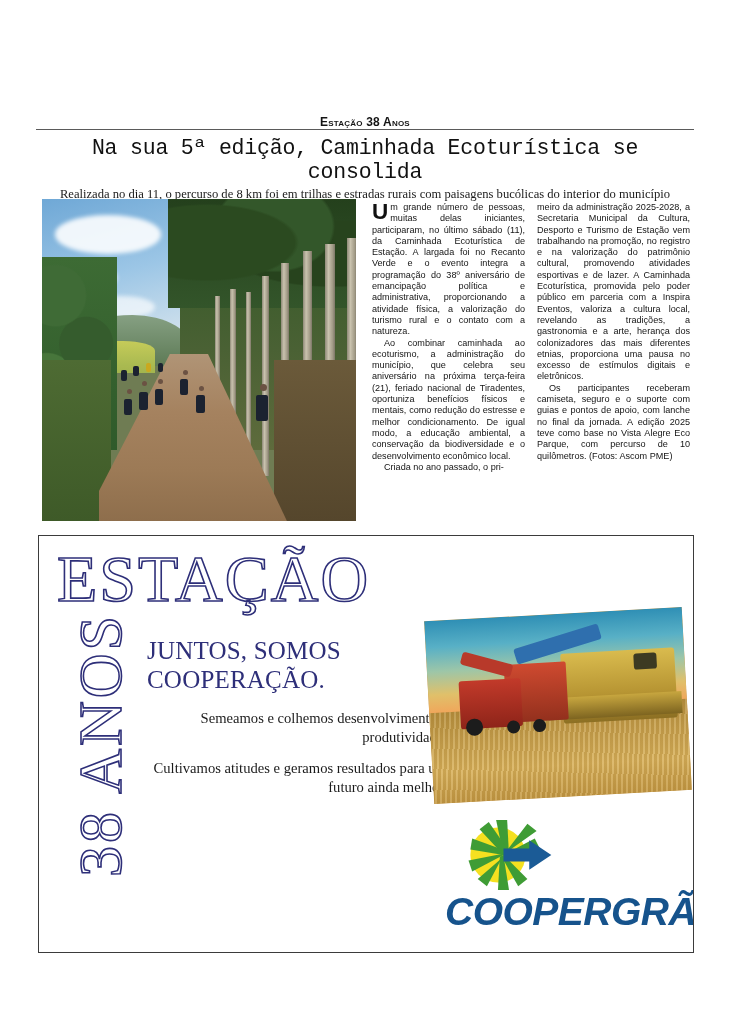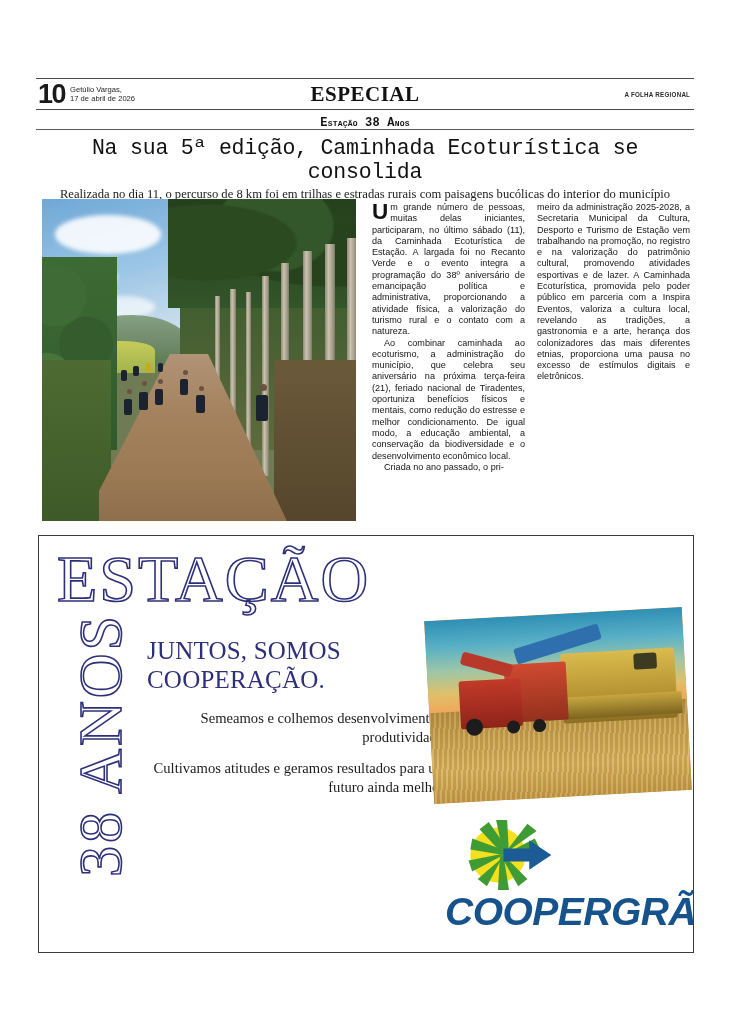--- a/index.html
+++ b/index.html
@@ -66,21 +66,21 @@
   }
 
   
   .editoria {
     position: absolute;
     left: 36px; top: 112px; width: 658px; height: 17px;
     border-bottom: 1.2px solid #5a5a5a;
     text-align: center;
   }
   .editoria-label {
-    font-family: Liberation Mono, monospace;
+    font-family: Liberation Sans, sans-serif;
     font-size: 12px;
     font-weight: bold;
     color: #141414;
     letter-spacing: 0.2px;
     font-variant: small-caps;
   }
 
   
   .headline {
     position: absolute;
@@ -310,31 +310,20 @@
     line-height: 44px;
     letter-spacing: -0.5px;
     color: #16538c;
   }
 </style>
 </head>
 <body>
 
 <div class="page">
 
-  <div class="masthead">
-    <div class="pagenum-block">
-      <div class="pagenum">10</div>
-      <div>
-        <div class="pagedate">Getúlio Vargas,</div>
-        <div class="pagedate">17 de abril de 2026</div>
-      </div>
-    </div>
-    <div class="section-title">ESPECIAL</div>
-    <div class="paper-name">A FOLHA REGIONAL</div>
-  </div>
 
   <div class="editoria">
     <span class="editoria-label">Estação 38 Anos</span>
   </div>
 
   <h1 class="headline" style="margin:0;font-weight:normal;">Na sua 5ª edição, Caminhada Ecoturística se consolida</h1>
   <div class="subheadline">Realizada no dia 11, o percurso de 8 km foi em trilhas e estradas rurais com paisagens bucólicas do interior do município</div>
 
   <div class="photo-main">
     <div class="sky"></div>
@@ -379,20 +368,21 @@
   </div>
 
   <div class="col col1">
     <p class="first"><span class="dropcap">U</span><span>m grande número de pessoas, muitas delas iniciantes, participaram, no último sábado (11), da Caminhada Ecoturística de Estação. A largada foi no Recanto Verde e o evento integra a programação do 38º aniversário de emancipação política e administrativa, proporcionando a atividade física, a valorização do turismo rural e o contato com a natureza.</span></p>
     <p>Ao combinar caminhada ao ecoturismo, a administração do município, que celebra seu aniversário na próxima terça-feira (21), feriado nacional de Tiradentes, oportuniza benefícios físicos e mentais, como redução do estresse e melhor condicionamento. De igual modo, a educação ambiental, a conservação da biodiversidade e o desenvolvimento econômico local.</p>
     <p>Criada no ano passado, o pri-</p>
   </div>
 
   <div class="col col2">
     <p class="first">meiro da administração 2025-2028, a Secretaria Municipal da Cultura, Desporto e Turismo de Estação vem trabalhando na promoção, no registro e na valorização do patrimônio cultural, promovendo atividades esportivas e de lazer. A Caminhada Ecoturística, promovida pelo poder público em parceria com a Inspira Eventos, valoriza a cultura local, revelando as tradições, a gastronomia e a arte, herança dos colonizadores das mais diferentes etnias, proporciona uma pausa no excesso de estímulos digitais e eletrônicos.</p>
+    <p>Os participantes receberam camiseta, seguro e o suporte com guias e pontos de apoio, com lanche no final da jornada. A edição 2025 teve como base no Vista Alegre Eco Parque, com percurso de 10 quilômetros. (Fotos: Ascom PME)</p>
   </div>
 
   <div class="advert">
 
     <div class="ad-estacao">ESTAÇÃO</div>
     <div class="ad-anos">38 ANOS</div>
 
     <div class="ad-heading">JUNTOS, SOMOS COOPERAÇÃO.</div>
 
     <div class="ad-body">

